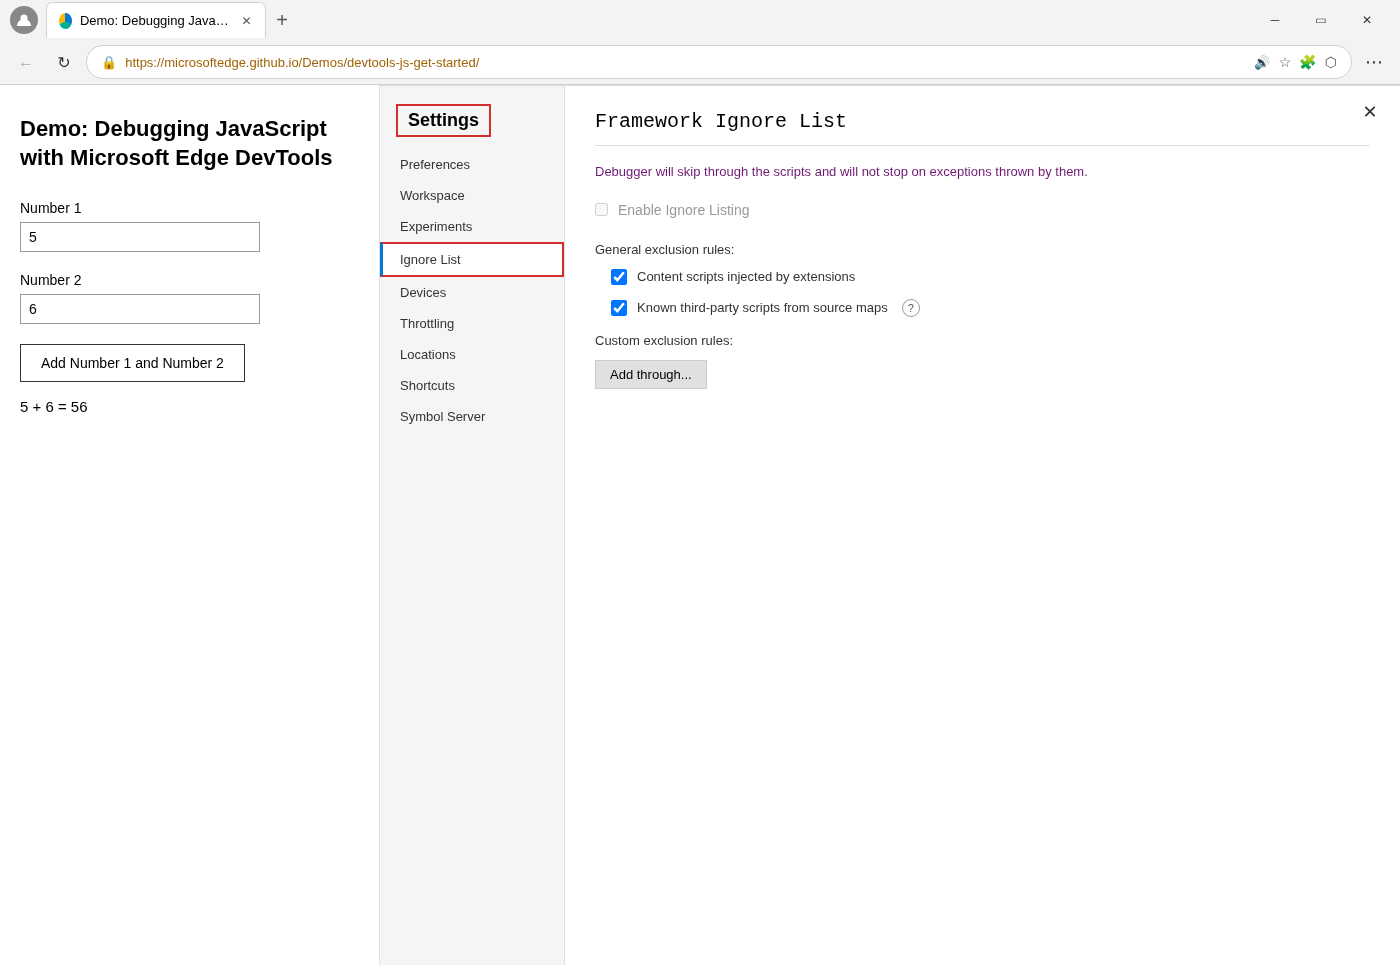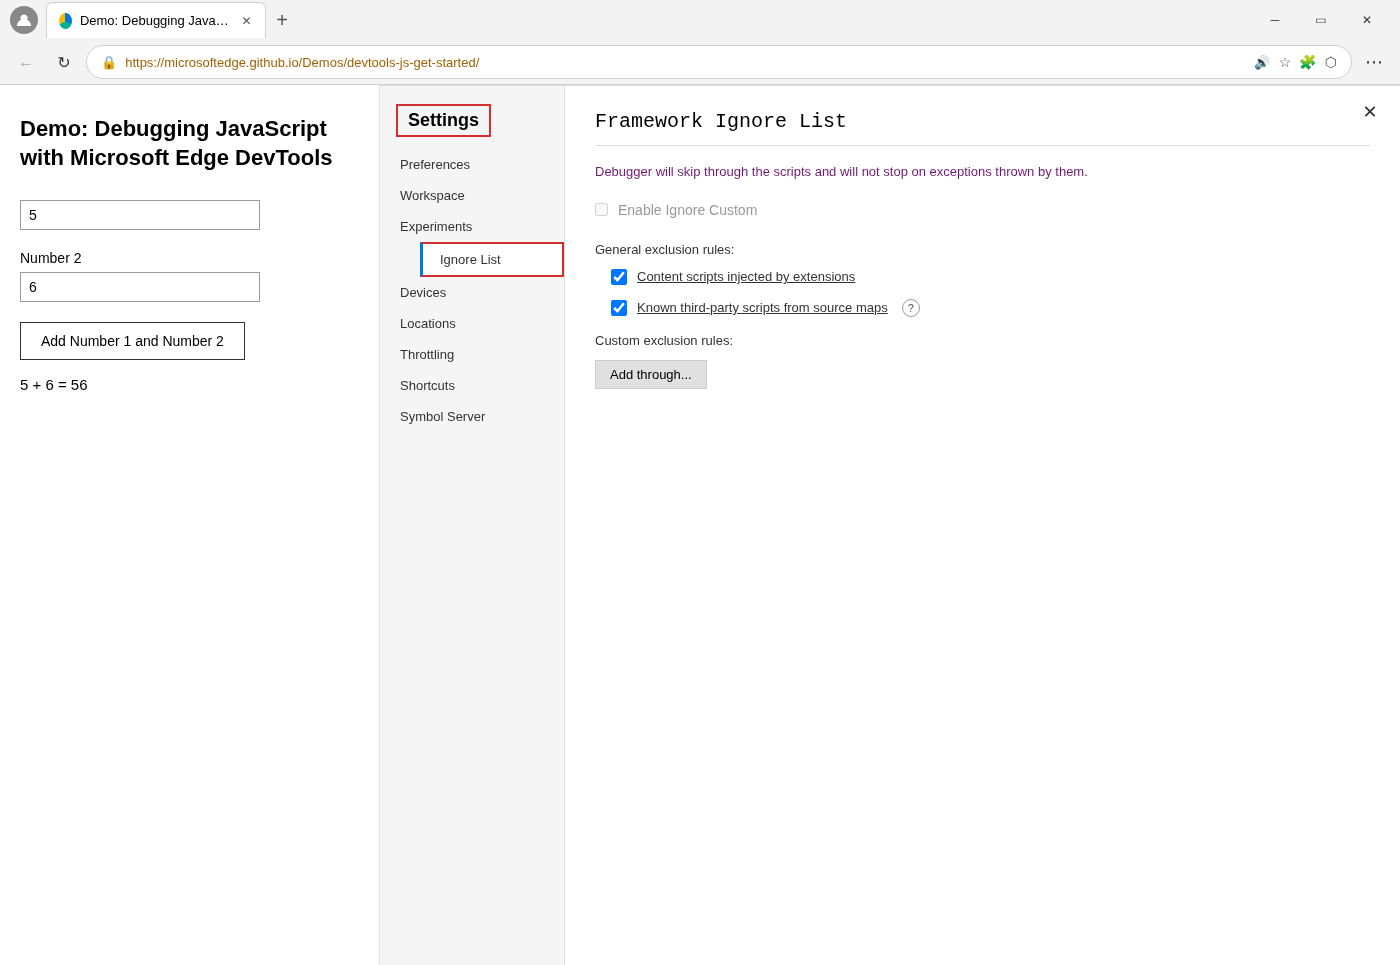--- a/index.html
+++ b/index.html
@@ -54,30 +54,30 @@
     .settings-divider { border: none; border-top: 1px solid #ddd; margin-bottom: 16px; }
     .settings-desc { font-size: 13px; color: #701a75; margin-bottom: 20px; line-height: 1.5; }
 
     .enable-row { display: flex; align-items: center; gap: 10px; margin-bottom: 24px; }
     .checkbox-disabled { color: #999; }
     .enable-label { font-size: 14px; color: #999; }
 
     .section-label { font-size: 13px; color: #333; margin-bottom: 12px; font-weight: 500; }
     .checkbox-row { display: flex; align-items: center; gap: 10px; margin-bottom: 14px; margin-left: 16px; }
     .checkbox-row input[type="checkbox"] { width: 16px; height: 16px; }
-    .checkbox-label { font-size: 13px; color: #333; text-decoration: underline; }
+    .checkbox-label { font-size: 13px; color: #333; }
     .help-icon { width: 18px; height: 18px; border: 1px solid #999; border-radius: 50%; display: inline-flex; align-items: center; justify-content: center; font-size: 11px; color: #555; cursor: pointer; margin-left: 4px; }
 
     .custom-section { margin-top: 16px; }
     .add-pattern-btn { background: #e0e0e0; border: 1px solid #ccc; padding: 6px 14px; font-size: 13px; cursor: pointer; }
 
     
     .edge-favicon { width: 16px; height: 16px; border-radius: 50%; background: conic-gradient(#0078d4 0deg 120deg, #00b294 120deg 240deg, #ffb900 240deg 360deg); }
 
-    .ignore-list-item { border: 2px solid #d32f2f; margin-left: 40px; }
+    .ignore-list-item { border: 2px solid #d32f2f; }
   </style>
 </head>
 <body>
 
 <div class="browser-chrome">
 
   <div class="title-bar">
     <div class="profile-icon">
       <svg width="16" height="16" viewBox="0 0 16 16">
           <circle cx="8" cy="6" r="3.5" fill="white"></circle>
@@ -116,20 +116,21 @@
       <div class="nav-btn" style="font-size:18px;">⋯</div>
     </div>
   </div>
 </div>
 
 <div class="page-content">
 
   <div class="webpage">
     <h1>Demo: Debugging JavaScript with Microsoft Edge DevTools</h1>
 
+    <label>Number 1</label>
     <input type="text" value="5" style="">
 
     <label>Number 2</label>
     <input type="text" value="6" style="">
 
     <button class="add-btn">Add Number 1 and Number 2</button>
 
     <div class="result">5 + 6 = 56</div>
   </div>
 
@@ -150,44 +151,44 @@
         <div class="settings-nav-item">
           <span>Experiments</span>
         </div>
         <div class="settings-nav-item active ignore-list-item">
           <span>Ignore List</span>
         </div>
         <div class="settings-nav-item">
           <span>Devices</span>
         </div>
         <div class="settings-nav-item">
+          <span>Throttling</span>
+        </div>
+        <div class="settings-nav-item">
           <span>Locations</span>
-        </div>
-        <div class="settings-nav-item">
-          <span>Throttling</span>
         </div>
         <div class="settings-nav-item">
           <span>Shortcuts</span>
         </div>
         <div class="settings-nav-item">
           <span>Symbol Server</span>
         </div>
       </div>
 
       <div class="settings-content">
         <div class="settings-close">✕</div>
 
         <h2>Framework Ignore List</h2>
         <hr class="settings-divider">
 
         <p class="settings-desc">Debugger will skip through the scripts and will not stop on exceptions thrown by them.</p>
 
         <div class="enable-row">
           <input type="checkbox" class="checkbox-disabled" disabled="" style="">
-          <span class="enable-label">Enable Ignore Custom</span>
+          <span class="enable-label">Enable Ignore Listing</span>
         </div>
 
         <div class="section-label">General exclusion rules:</div>
 
         <div class="checkbox-row">
           <input type="checkbox" checked="" style="">
           <span class="checkbox-label">Content scripts injected by extensions</span>
         </div>
 
         <div class="checkbox-row">

